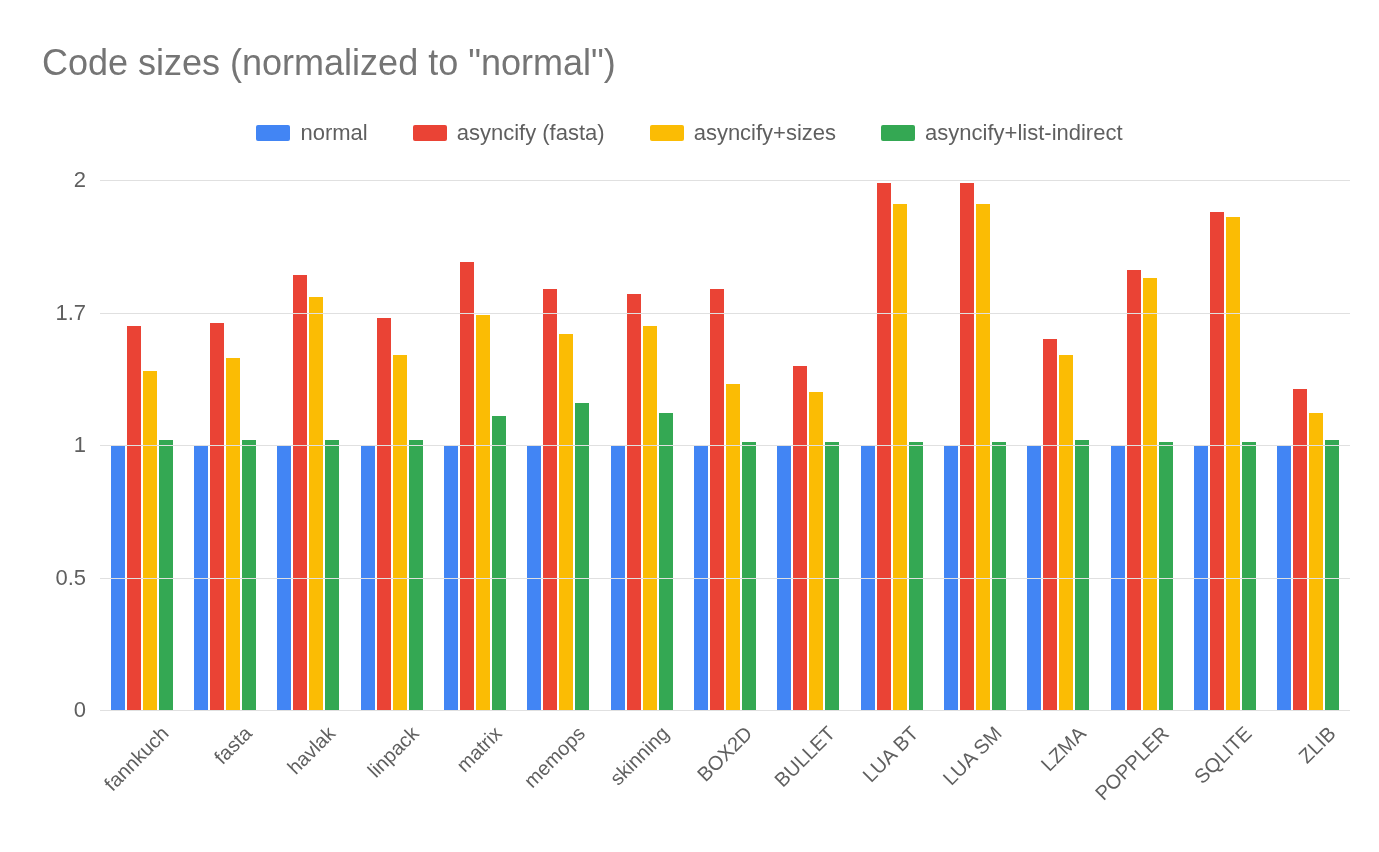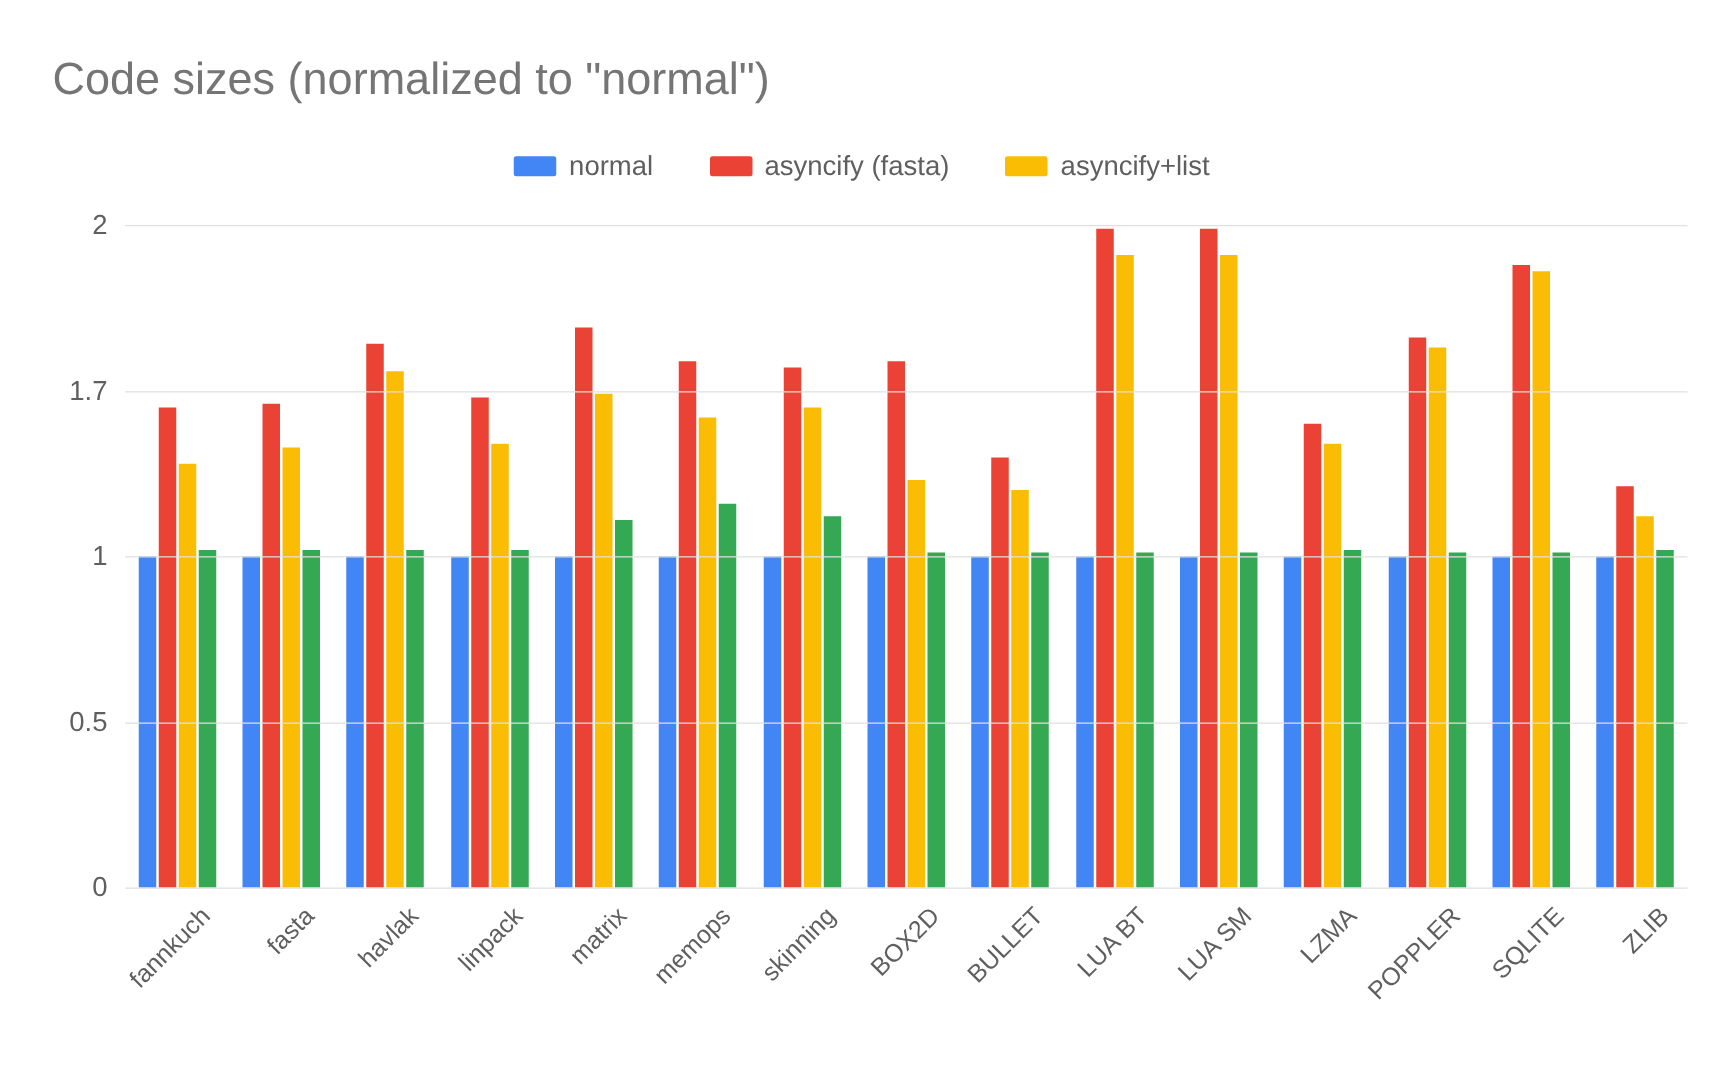--- a/index.html
+++ b/index.html
@@ -133,21 +133,25 @@
     <div class="legend-item">
       <span class="legend-swatch" style="background:#4285f4"></span>
       <span>normal</span>
     </div>
     <div class="legend-item">
       <span class="legend-swatch" style="background:#ea4335"></span>
       <span>asyncify (fasta)</span>
     </div>
     <div class="legend-item">
       <span class="legend-swatch" style="background:#fbbc04"></span>
-      <span>asyncify+list</span>
+      <span>asyncify+sizes</span>
+    </div>
+    <div class="legend-item">
+      <span class="legend-swatch" style="background:#34a853"></span>
+      <span>asyncify+list-indirect</span>
     </div>
   </div>
 
   <div class="plot" id="plot">
 
     <div class="groups" id="groups">
 
     <div class="group">
           <div class="bars">
             <div class="bar" title="normal: 1" style="height: 265px; background: rgb(66, 133, 244);"></div>

